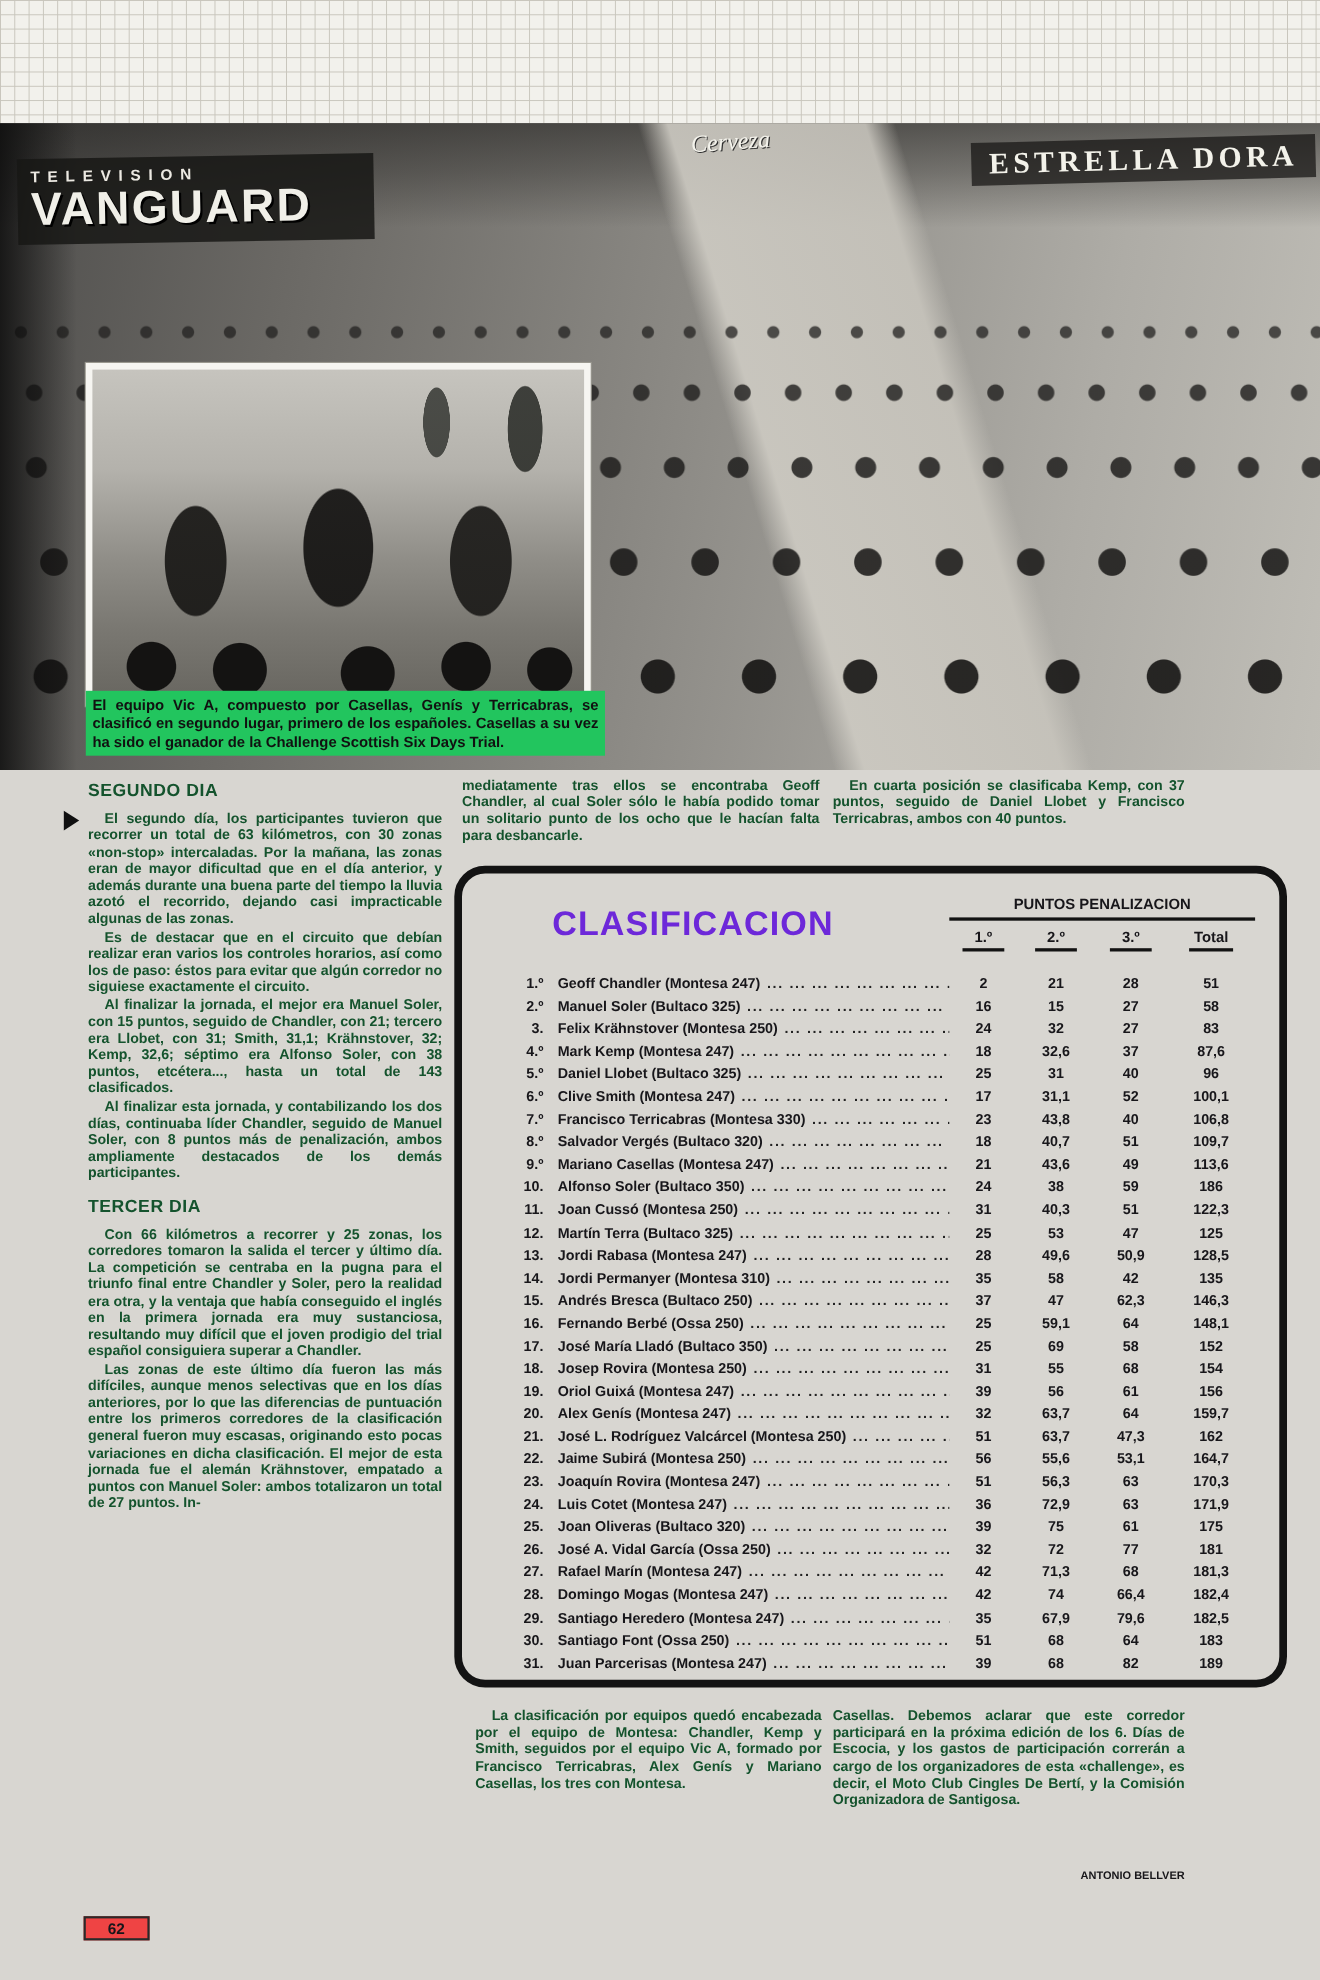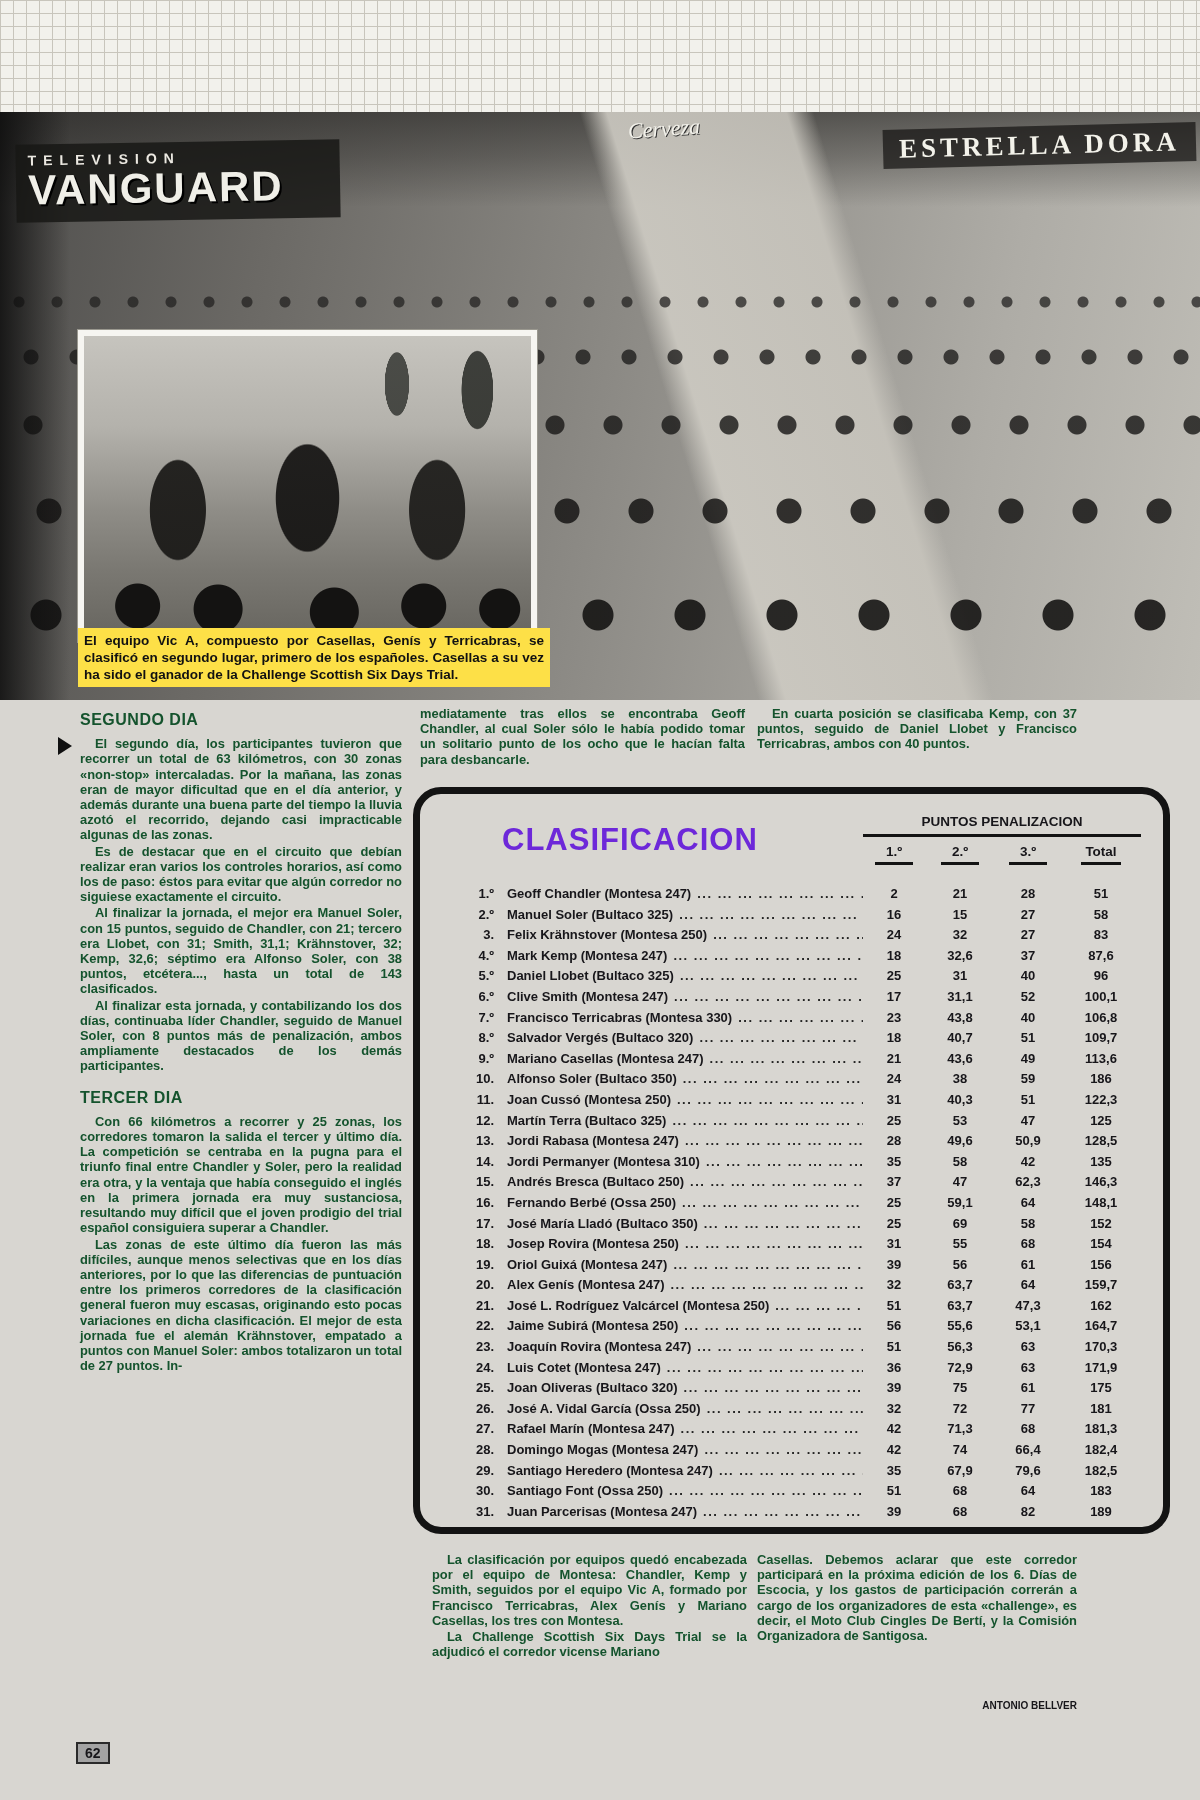--- a/index.html
+++ b/index.html
@@ -75,21 +75,21 @@
       radial-gradient(ellipse 52px 88px at 50% 54%, rgba(20,19,18,.92) 60%, rgba(20,19,18,0) 62%),
       radial-gradient(ellipse 46px 82px at 79% 58%, rgba(28,27,25,.92) 60%, rgba(28,27,25,0) 62%),
       radial-gradient(ellipse 26px 64px at 88% 18%, rgba(38,40,36,.85) 60%, rgba(38,40,36,0) 62%),
       radial-gradient(ellipse 20px 52px at 70% 16%, rgba(44,46,42,.8) 60%, rgba(44,46,42,0) 62%),
       linear-gradient(180deg,#c6c4be 0%,#b4b2ac 30%,#8f8d87 58%,#7a7872 78%,#686660 100%);
     background-repeat:no-repeat;
   }
   
   .caption{
     position:absolute;left:78px;top:628px;width:460px;
-    background:#fde047;padding:4px 6px;
+    background:#22c55e;padding:4px 6px;
     font-size:13.5px;line-height:17px;font-weight:700;text-align:justify;color:#111;
   }
   
   .copy{font-size:12.9px;line-height:15.2px;font-weight:700;text-align:justify;color:#14532d;}
   .copy p{margin:0 0 1px;text-indent:15px;}
   .copy p.noindent{text-indent:0;}
   .colhead{font-size:16px;font-weight:800;letter-spacing:.5px;margin:0 0 9px;}
   .colhead.spaced{margin-top:16px;}
   .colL{position:absolute;left:80px;top:712px;width:322px;}
   .colM-top{position:absolute;left:420px;top:706px;width:325px;}
@@ -122,21 +122,21 @@
   .t-rows{position:absolute;left:34px;right:22px;top:92px;}
   .trow{display:flex;align-items:baseline;height:20.6px;font-size:13px;font-weight:700;white-space:nowrap;}
   .trow .pos{width:40px;text-align:right;flex:none;}
   .trow .name{padding-left:13px;flex:none;}
   .trow .dots{flex:1;overflow:hidden;padding:0 6px;letter-spacing:1.5px;color:#222;}
   .trow .v{flex:none;text-align:center;}
   .v.v1{width:62px}.v.v2{width:70px}.v.v3{width:66px}.v.v4{width:80px}
   
   .pagenum{
     position:absolute;left:76px;top:1742px;
-    border:2px solid #2a2a2a;padding:1px 7px;background:#a3a3a3;
+    border:2px solid #2a2a2a;padding:1px 20px;background:#ef4444;
     font-size:14px;font-weight:700;
   }
 </style>
 </head>
 <body>
 
 <div class="gridband"></div>
 
 <div class="photo">
   <div class="banner-left">
@@ -488,20 +488,19 @@
     <span class="v v1">39</span>
     <span class="v v2">68</span>
     <span class="v v3">82</span>
     <span class="v v4">189</span>
   </div>
 </div>
 </div>
 
 <div class="colM-bot copy">
   <p>La clasificación por equipos quedó encabezada por el equipo de Montesa: Chandler, Kemp y Smith, seguidos por el equipo Vic A, formado por Francisco Terricabras, Alex Genís y Mariano Casellas, los tres con Montesa.</p>
-  <p>La Challenge Scottish Six Days Trial se la adjudicó el corredor vicense Mariano</p>
 </div>
 <div class="colR-bot copy">
   <p class="noindent">Casellas. Debemos aclarar que este corredor participará en la próxima edición de los 6. Días de Escocia, y los gastos de participación correrán a cargo de los organizadores de esta «challenge», es decir, el Moto Club Cingles De Bertí, y la Comisión Organizadora de Santigosa.</p>
 </div>
 <div class="byline">ANTONIO BELLVER</div>
 
 <div class="pagenum">62</div>
 
 </body></html>

